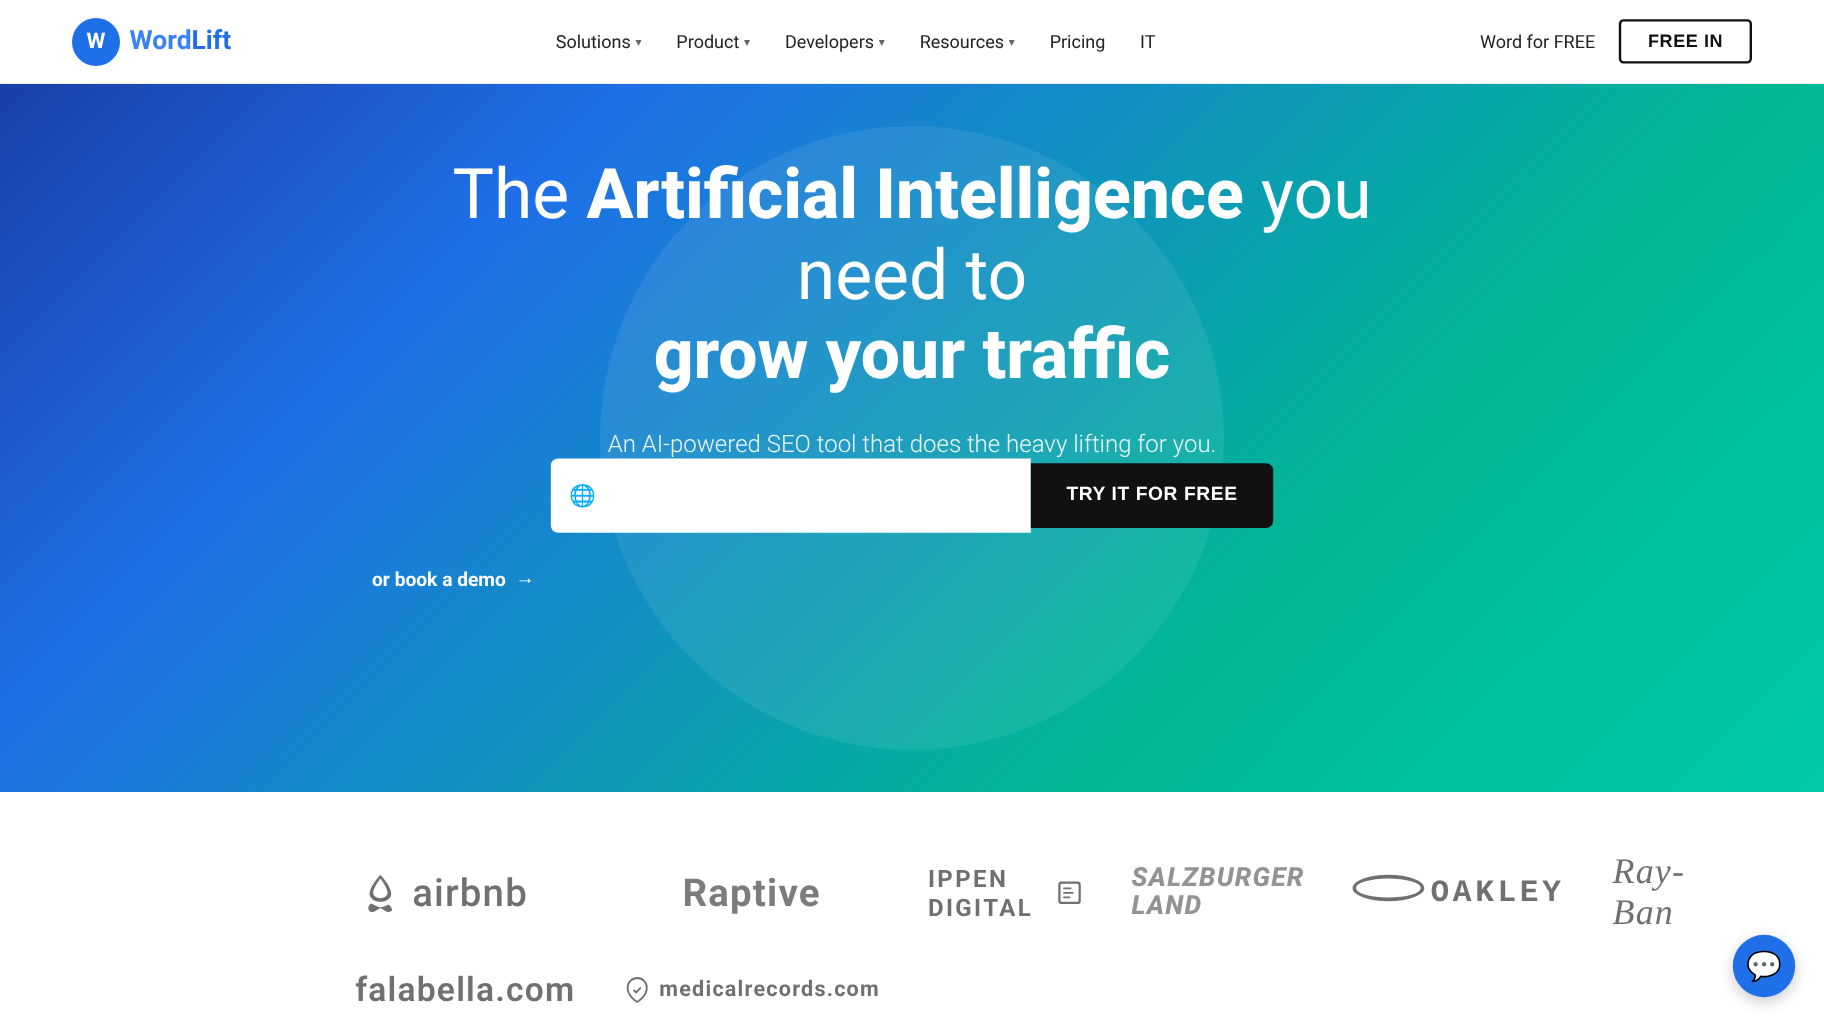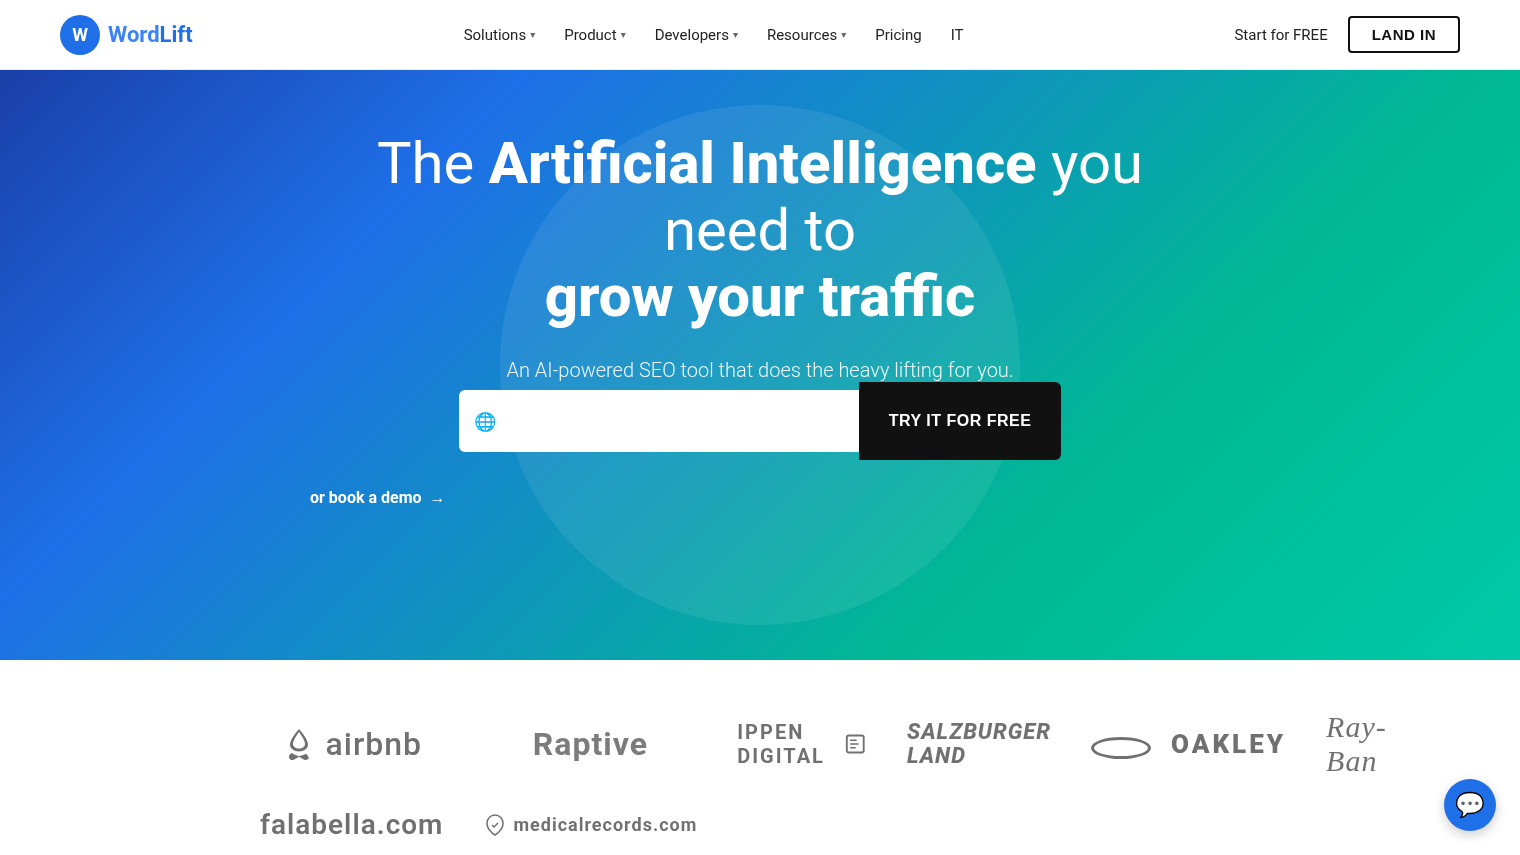--- a/index.html
+++ b/index.html
@@ -68,21 +68,21 @@
       padding: 0 16px; width: 400px; height: 62px;
       border: none;
     }
     .hero-globe-icon { color: #888; font-size: 18px; margin-right: 10px; flex-shrink: 0; }
     .hero-input {
       border: none; outline: none; font-size: 16px; color: #aaa;
       width: 100%; background: transparent;
     }
     .hero-btn {
       background: #111; color: #fff; border: none; cursor: pointer;
-      padding: 0 30px; height: 78px; font-size: 16px; font-weight: 700;
+      padding: 0 30px; height: 54px; font-size: 16px; font-weight: 700;
       border-radius: 0 6px 6px 0; letter-spacing: 0.5px; white-space: nowrap;
     }
     .hero-demo-link {
       font-size: 16px; color: #fff; text-decoration: none; cursor: pointer;
       display: flex; align-items: center; gap: 8px; font-weight: 700;
     }
 
     
     .logos-section {
       background: #fff; padding: 50px 60px;
@@ -96,38 +96,38 @@
     .logo-item {
       display: flex; align-items: center; justify-content: center;
       filter: grayscale(100%) opacity(0.7);
     }
     .logo-text {
       font-size: 28px; font-weight: 700; color: #333; letter-spacing: 1px;
     }
     .logo-text.airbnb { font-size: 32px; font-weight: 500; }
     .logo-text.raptive { font-size: 32px; font-weight: 700; color: #444; }
     .logo-text.ippen { font-size: 20px; font-weight: 700; letter-spacing: 2px; color: #333; }
-    .logo-text.salzburg { font-size: 22px; font-weight: 800; line-height: 1.1; font-style: italic; color: #701a75; }
+    .logo-text.salzburg { font-size: 22px; font-weight: 800; line-height: 1.1; font-style: italic; color: #15803d; }
     .logo-text.oakley { font-size: 26px; font-weight: 900; letter-spacing: 3px; color: #333; }
     .logo-text.rayban { font-size: 30px; font-style: italic; font-weight: 400; color: #333; }
     .logo-text.falabella { font-size: 28px; font-weight: 400; color: #333; }
     .logo-text.medical { font-size: 18px; color: #333; }
 
     
     .chat-bubble {
       position: fixed; bottom: 24px; right: 24px;
       width: 52px; height: 52px; background: #1E6FE8; border-radius: 50%;
       display: flex; align-items: center; justify-content: center;
       cursor: pointer; box-shadow: 0 4px 12px rgba(0,0,0,0.2);
       z-index: 1000;
     }
     .chat-bubble-icon { color: #fff; font-size: 24px; }
 
     
-    .oakley-wrap { display: flex; align-items: flex-end; gap: 20px; }
+    .oakley-wrap { display: flex; align-items: flex-start; gap: 5px; font-family: Liberation Mono, monospace; }
     .oakley-oval {
       display: inline-block;
       width: 60px; height: 22px;
       border: 3px solid #333;
       border-radius: 50%;
     }
   </style>
 </head>
 <body>
 
@@ -161,23 +161,23 @@
     <a class="nav-link" href="#">
       <span>Pricing</span>
     </a>
     <a class="nav-link" href="#">
       <span>IT</span>
     </a>
   </div>
 
   <div class="nav-right">
     <a class="nav-start-free" href="#">
-      <span>Start for FREE</span>
-    </a>
-    <button class="nav-signin">LAND IN</button>
+      <span>Word for FREE</span>
+    </a>
+    <button class="nav-signin">FREE IN</button>
   </div>
 </nav>
 
 <section class="hero">
   <div class="hero-circle"></div>
   <div class="hero-content">
     <h1 class="hero-headline">
       <span>The </span><strong>Artificial Intelligence</strong><span> you need to </span><br><strong>grow your traffic</strong>
     </h1>
     <p class="hero-sub">An AI-powered SEO tool that does the heavy lifting for you.</p>
@@ -223,21 +223,21 @@
     <div class="logo-item oakley-wrap">
       <span class="oakley-oval"></span>
       <span class="logo-text oakley">OAKLEY</span>
     </div>
 
     <div class="logo-item">
       <span class="logo-text rayban" style="font-family: Georgia, serif;">Ray-Ban</span>
     </div>
 
     <div class="logo-item">
-      <span class="logo-text falabella" style="font-weight:600;">falabella.com</span>
+      <span class="logo-text falabella" style="font-weight:600;margin-left:36px;">falabella.com</span>
     </div>
 
     <div class="logo-item">
       <svg width="24" height="24" viewBox="0 0 24 24" fill="none" stroke="#333" stroke-width="1.5" style="margin-right:6px">
         <path d="M12 22s-8-4.5-8-11.8A8 8 0 0 1 12 2a8 8 0 0 1 8 8.2c0 7.3-8 11.8-8 11.8z"></path>
         <path d="M9 12l2 2 4-4"></path>
       </svg>
       <span class="logo-text medical">medicalrecords.com</span>
     </div>
 

